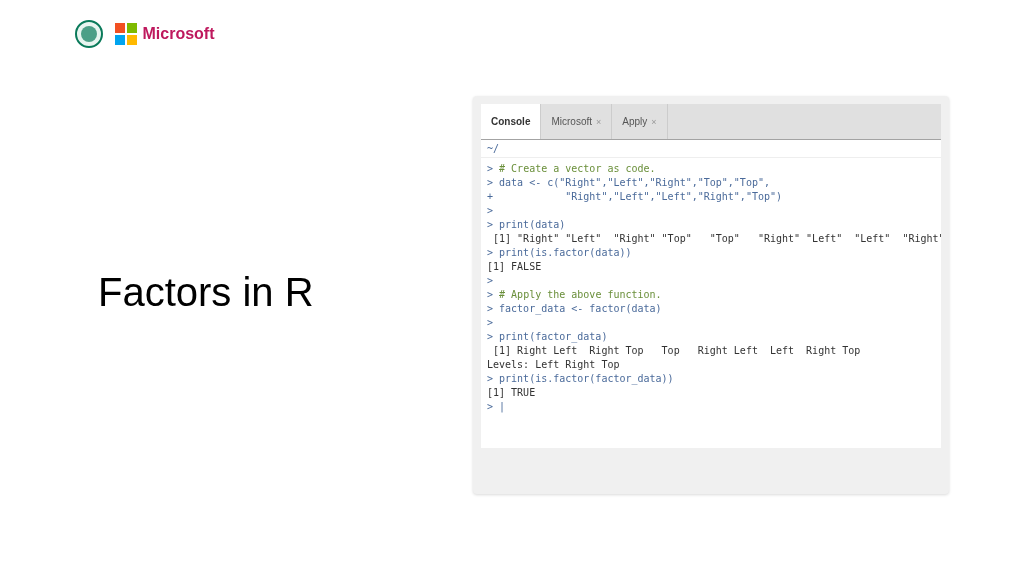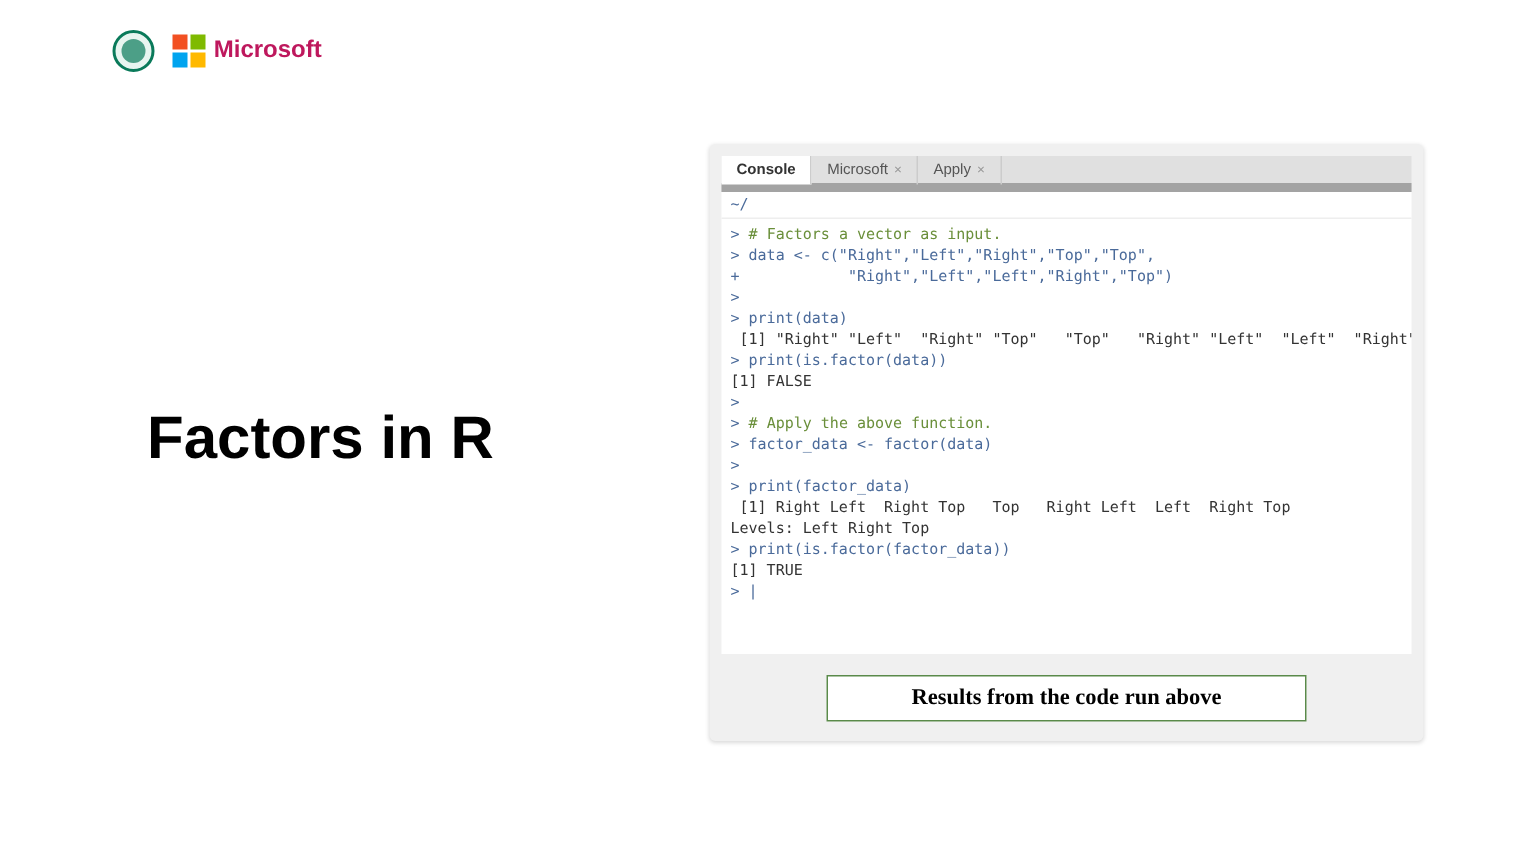--- a/index.html
+++ b/index.html
@@ -58,41 +58,40 @@
     .ms-text {
       color: #be185d;
       font-size: 16px;
       font-weight: 600;
     }
     .slide-title {
       position: absolute;
       left: 98px;
       top: 270px;
       font-size: 40px;
-      font-weight: 700;
+      font-weight: 400;
       color: #000;
       font-family: "Segoe UI Light", "Segoe UI", Arial, sans-serif;
     }
     .rstudio-panel {
       position: absolute;
       left: 473px;
       top: 96px;
       width: 476px;
       height: 398px;
       background: #f0f0f0;
       border-radius: 4px;
       box-shadow: 0 1px 3px rgba(0,0,0,0.15);
       padding: 8px;
     }
     .tabs-bar {
       display: flex;
-      align-items: center;
       background: #e0e0e0;
-      border-bottom: 6px solid #a3a3a3;
-      height: 24px;
+      border-bottom: 1px solid #a3a3a3;
+      height: 36px;
       font-size: 10px;
     }
     .tab {
       padding: 4px 10px;
       color: #555;
       border-right: 1px solid #ccc;
       display: flex;
       align-items: center;
       gap: 4px;
     }
@@ -169,34 +168,31 @@
       <span class="tab-x">×</span>
     </div>
     <div class="tab">
       <span>Apply</span>
       <span class="tab-x">×</span>
     </div>
   </div>
   <div class="path-bar">
     <span>~/</span>
   </div>
-  <div class="console-body" id="console-body"><span class="c-prompt">&gt; </span><span class="c-comment"># Factors a vector as input.</span><span class="c-prompt">
+  <div class="console-body" id="console-body"><span class="c-prompt">&gt; </span><span class="c-comment"># Create a vector as code.</span><span class="c-prompt">
 &gt; data &lt;- c("Right","Left","Right","Top","Top",</span><span class="c-prompt">
 +            "Right","Left","Left","Right","Top")</span><span class="c-prompt">
 &gt; </span><span class="c-prompt">
 &gt; print(data)</span><span class="c-output">
  [1] "Right" "Left"  "Right" "Top"   "Top"   "Right" "Left"  "Left"  "Right" "Top"</span><span class="c-prompt">
 &gt; print(is.factor(data))</span><span class="c-output">
 [1] FALSE</span><span class="c-prompt">
 &gt; </span><span class="c-prompt">
 &gt; </span><span class="c-comment"># Apply the above function.</span><span class="c-prompt">
 &gt; factor_data &lt;- factor(data)</span><span class="c-prompt">
 &gt; </span><span class="c-prompt">
 &gt; print(factor_data)</span><span class="c-output">
  [1] Right Left  Right Top   Top   Right Left  Left  Right Top</span><span class="c-output">
 Levels: Left Right Top</span><span class="c-prompt">
 &gt; print(is.factor(factor_data))</span><span class="c-output">
 [1] TRUE</span><span class="c-prompt">
 &gt; |</span></div>
-  <div class="caption-box">
-    <span>Results from the code run above</span>
-  </div>
 </div>
 
 </body></html>

